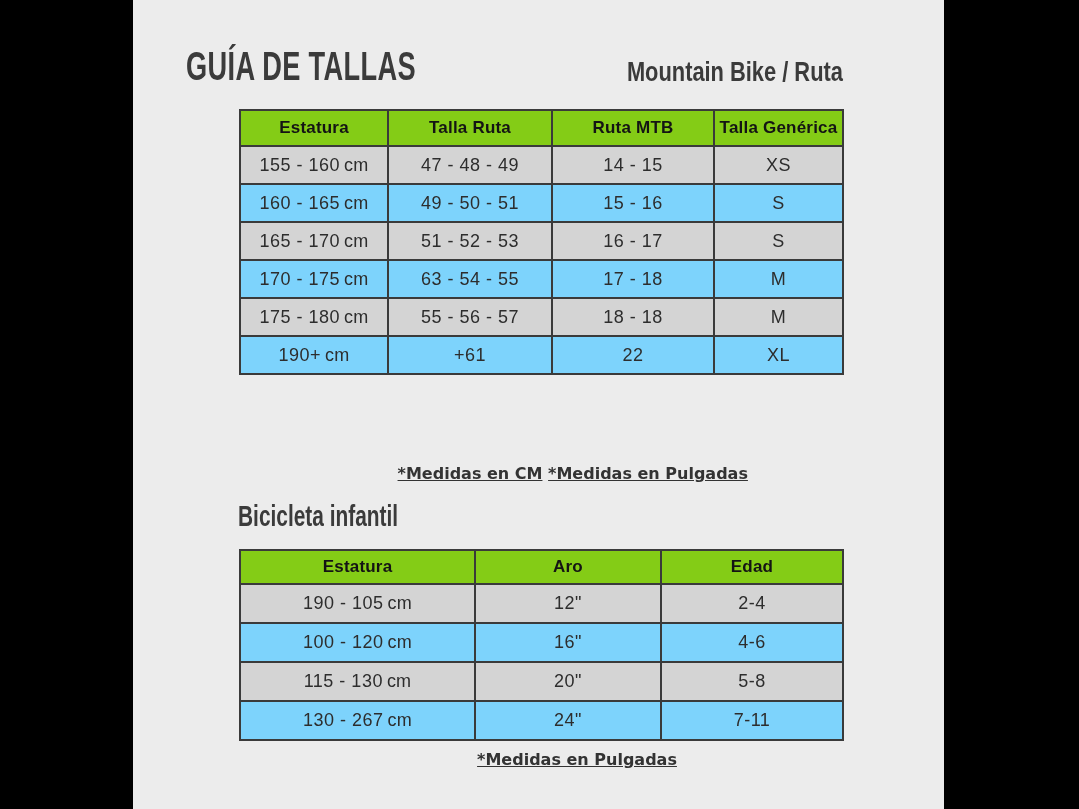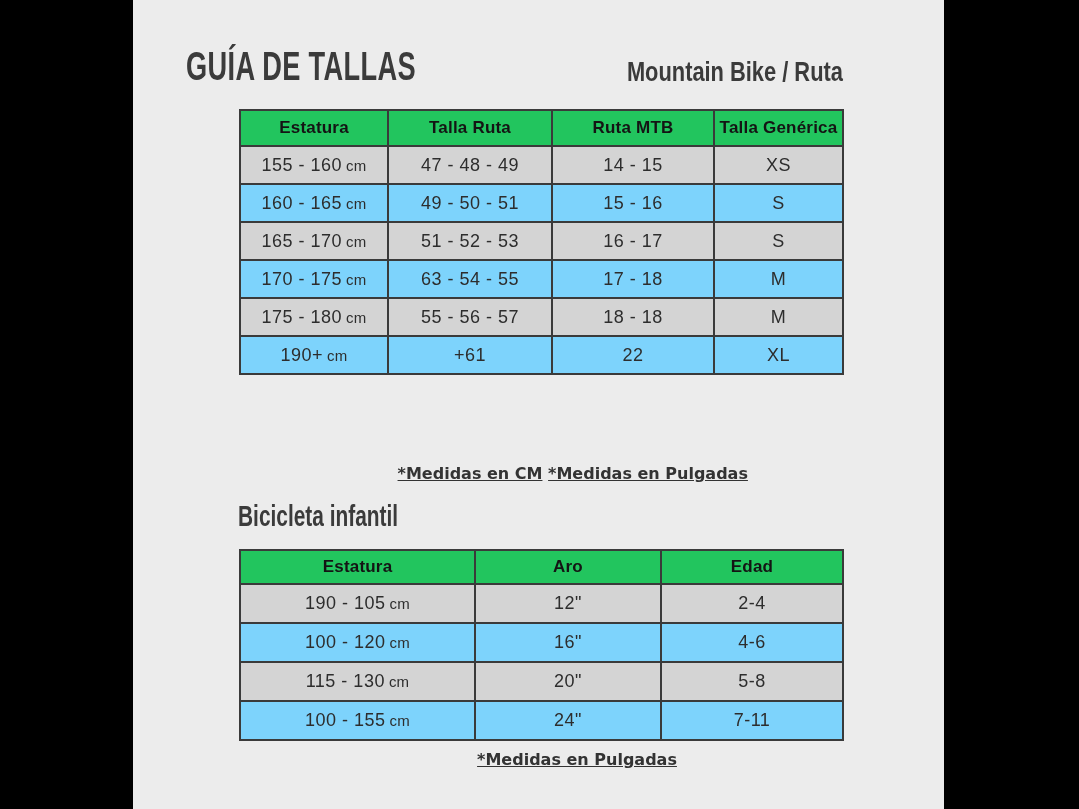--- a/index.html
+++ b/index.html
@@ -33,31 +33,31 @@
     position:absolute;left:239px;width:603px;
     border-collapse:collapse;table-layout:fixed;
     background:#efefef;
   }
   #size-table{top:109px;}
   #kids-table{top:549px;}
   th,td{
     border:2px solid #3a3a3a;text-align:center;vertical-align:middle;padding:0;
   }
   th{
-    background:#22c55e;color:#141414;
+    background:#84cc16;color:#141414;
     font-size:17px;font-weight:700;letter-spacing:.2px;height:34px;
   }
   #kids-table th{height:32px;}
   td{
     font-size:18px;color:#2d2d2d;letter-spacing:.5px;background:#7dd3fc;
   }
   #size-table td{height:36px;}
   #kids-table td{height:37px;}
   tr.shaded td{background:#d4d4d4;}
-  .unit{font-size:15px;letter-spacing:.2px;margin-left:4px;margin-top:32px;}
+  .unit{font-size:18px;letter-spacing:.2px;margin-left:4px;margin-top:32px;}
 
   .footnote-row{position:absolute;left:239px;width:603px;height:24px;}
   .footnote-row.first{top:464px;}
   .footnote-row.second{top:750px;}
   .footnote{
     position:absolute;transform:translateX(-50%);white-space:nowrap;
     font-family:"DejaVu Sans",sans-serif;font-weight:600;
     font-size:16px;color:#333;text-decoration:underline;
   }
   .footnote.cm{left:231px;}
@@ -154,21 +154,21 @@
     <td><span>100 - 120</span><span class="unit">cm</span></td>
     <td>16"</td>
     <td>4-6</td>
   </tr>
   <tr class="shaded">
     <td><span>115 - 130</span><span class="unit">cm</span></td>
     <td>20"</td>
     <td>5-8</td>
   </tr>
   <tr>
-    <td><span>100 - 155</span><span class="unit">cm</span></td>
+    <td><span>130 - 267</span><span class="unit">cm</span></td>
     <td>24"</td>
     <td>7-11</td>
   </tr>
 </tbody>
   </table>
 
 <div class="footnote-row second">
   <span class="footnote kids">*Medidas en Pulgadas</span>
 </div>
 

